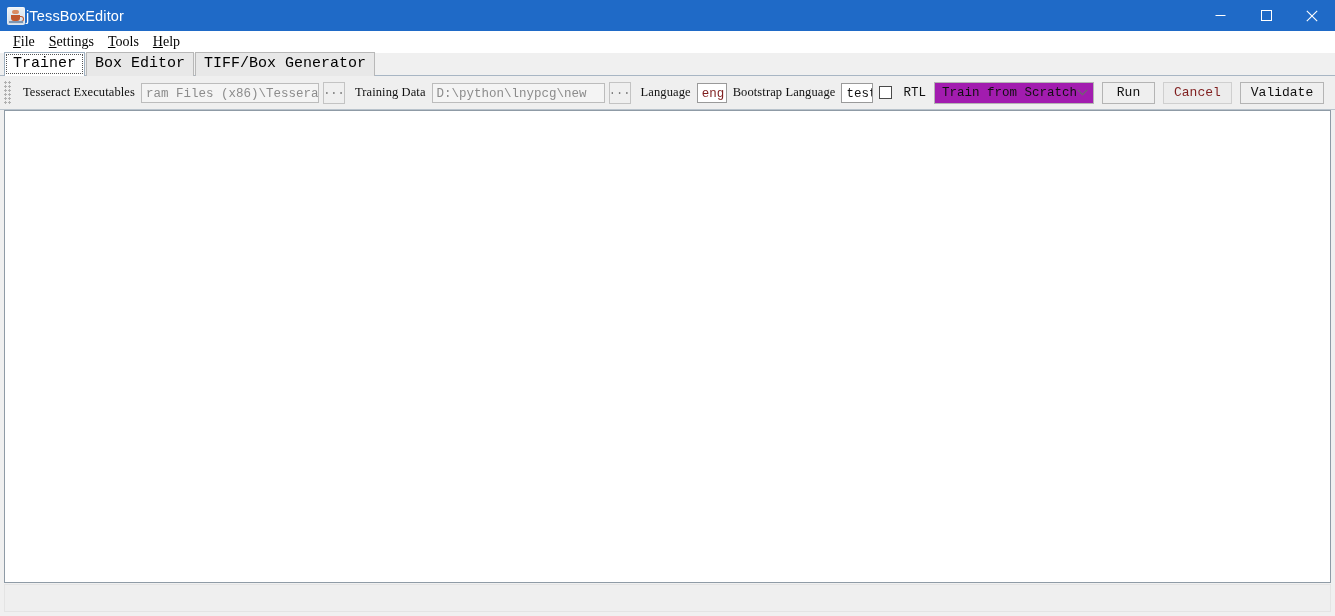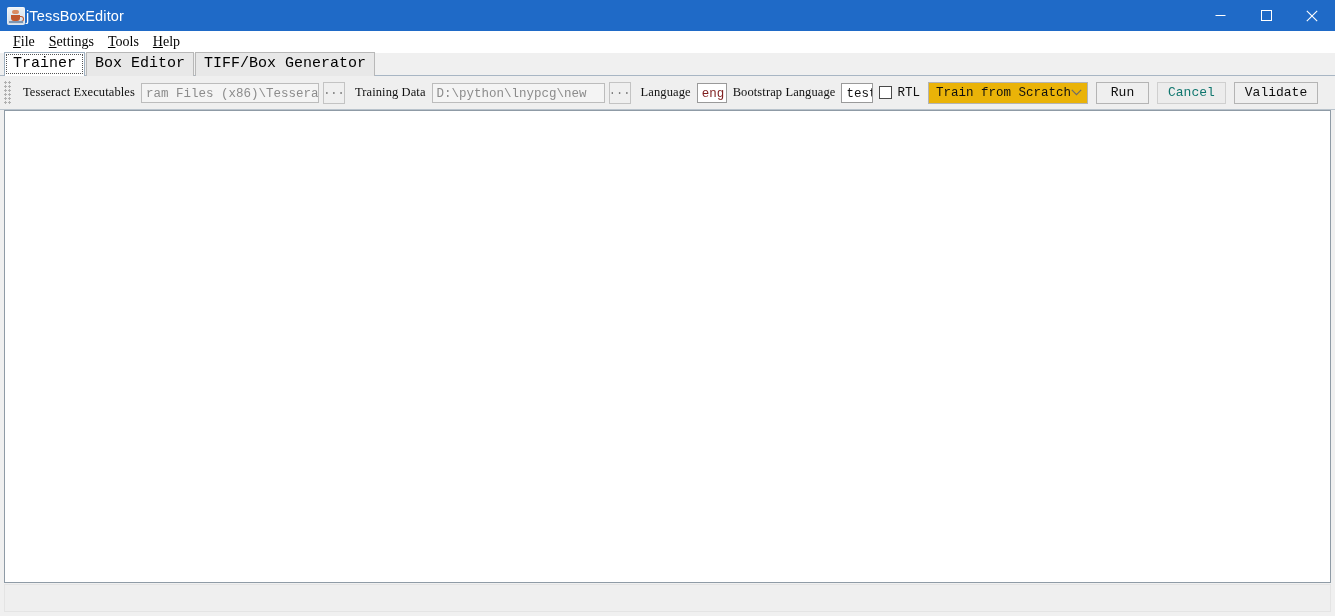--- a/index.html
+++ b/index.html
@@ -245,25 +245,26 @@
     width: 13px;
     height: 13px;
     border: 1px solid #4a4a4a;
     background: #ffffff;
     box-sizing: border-box;
   }
   .chk-label {
     font-family: "Liberation Mono", monospace;
     font-size: 12.5px;
     color: #101010;
+    margin-left: 6px;
   }
   .combo {
     width: 160px;
     height: 22px;
-    background: #eab308;
+    background: #a21caf;
     border: 1px solid #b4b4b4;
     box-sizing: border-box;
     display: flex;
     align-items: center;
     justify-content: space-between;
     padding: 0 5px 0 7px;
     margin-right: 8px;
   }
   .combo-text {
     font-family: "Liberation Mono", monospace;
@@ -281,21 +282,21 @@
     align-items: center;
     justify-content: center;
     font-family: "Liberation Mono", monospace;
     font-size: 13px;
     color: #101010;
     padding: 0 10px;
     margin-right: 8px;
     white-space: nowrap;
   }
   .btn.disabled {
-    color: #0f766e;
+    color: #7f1d1d;
     background: #ececec;
     border-color: #cfcfcf;
     text-align: center;
   }
   .btn.wide { min-width: 70px; }
 
   
   .content-wrap {
     flex: 1;
     background: #f0f0f0;

